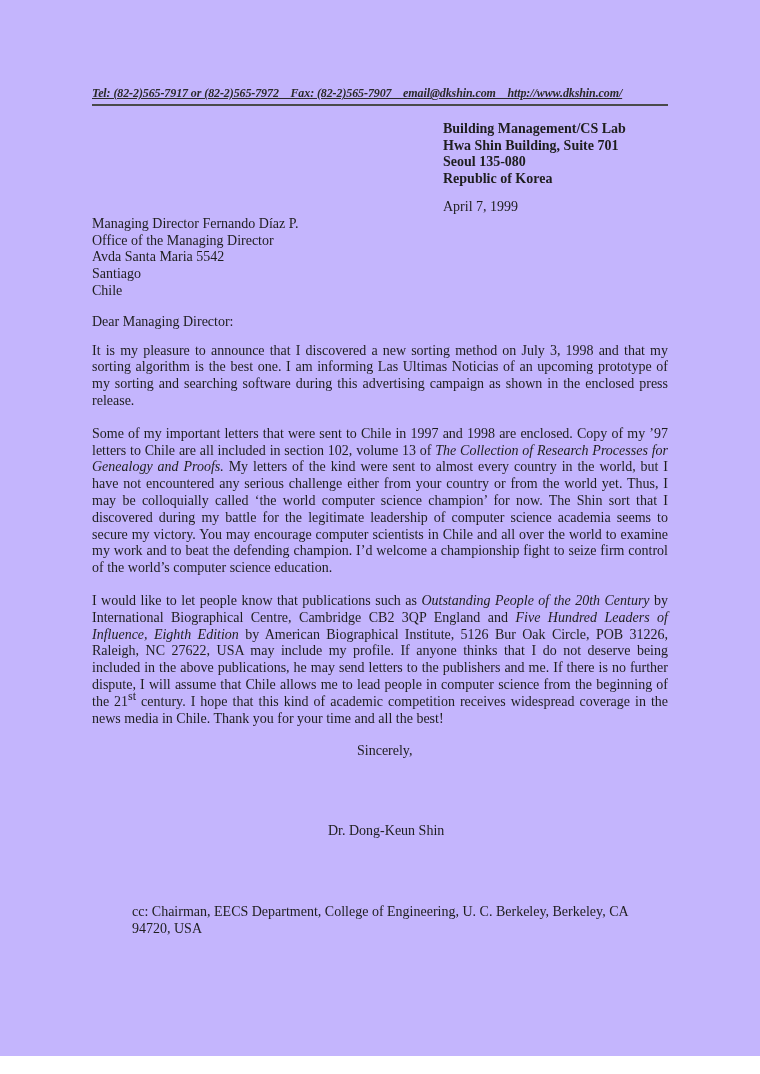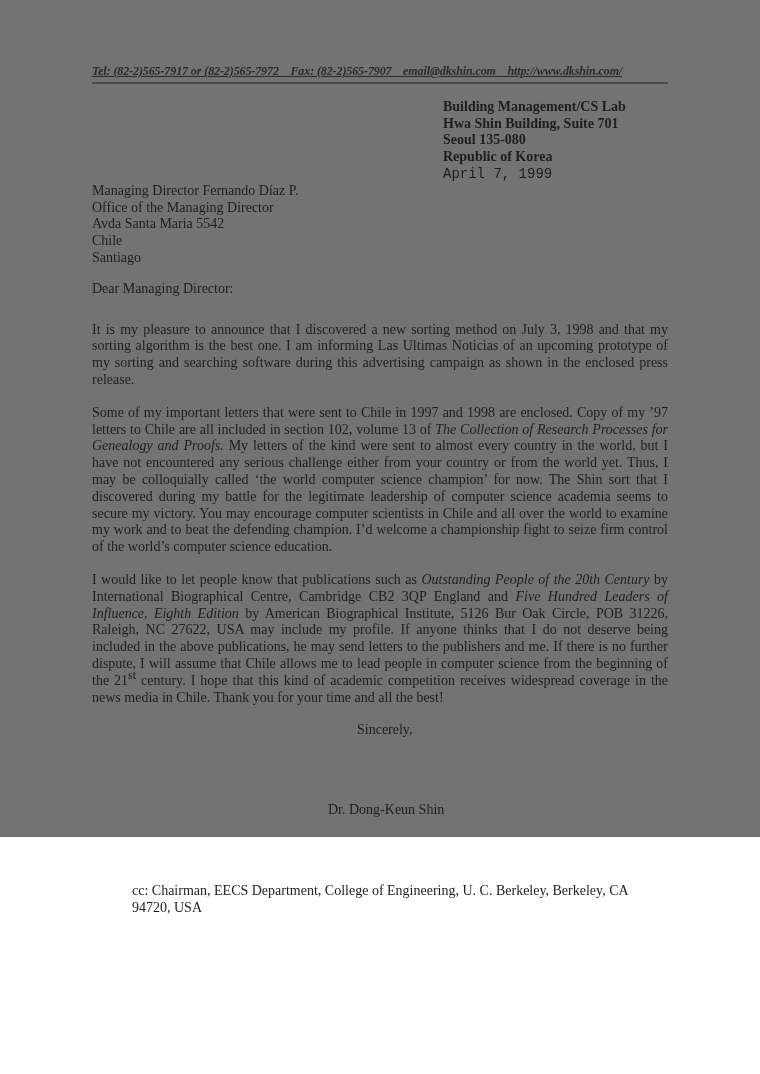--- a/index.html
+++ b/index.html
@@ -12,56 +12,56 @@
     height: 1074px;
     overflow: hidden;
     font-family: "Liberation Serif", serif;
     color: #1e1e1e;
     font-size: 14px;
     line-height: 16.8px;
   }
   .page {
     box-sizing: border-box;
     width: 760px;
-    height: 837px;
-    padding: 63px 92px 0 92px;
-    background: #737373;
+    height: 1056px;
+    padding: 85px 92px 0 92px;
+    background: #c4b5fd;
   }
   .letterhead {
     font-size: 12px;
     font-style: italic;
     font-weight: bold;
     white-space: pre;
     letter-spacing: -0.1px;
     text-decoration: underline;
     border-bottom: 2px solid #4a4a4a;
     padding-bottom: 2px;
     margin-bottom: 15px;
     color: #2a2a2a;
   }
   .sender-block {
     margin-left: 351px;
     font-weight: bold;
   }
   .date-line {
     margin-left: 351px;
-    font-family: Liberation Mono, monospace;
+    margin-top: 11px;
   }
   .recipient-block {
     margin-top: 0;
   }
   .salutation {
     margin-top: 14px;
   }
   .body-block p {
     margin: 0 0 16px 0;
     text-align: justify;
   }
   .body-block {
-    margin-top: 24px;
+    margin-top: 12px;
   }
   .body-block sup {
     font-size: 12px;
     line-height: 0;
     vertical-align: super;
   }
   .closing {
     margin-left: 265px;
     margin-top: 14px;
   }
@@ -87,22 +87,22 @@
       <div>Seoul 135-080</div>
       <div>Republic of Korea</div>
     </div>
 
   <div class="date-line">April 7, 1999</div>
 
   <div class="recipient-block">
       <div>Managing Director Fernando Díaz P.</div>
       <div>Office of the Managing Director</div>
       <div>Avda Santa Maria 5542</div>
+      <div>Santiago</div>
       <div>Chile</div>
-      <div>Santiago</div>
     </div>
 
   <div class="salutation">Dear Managing Director:</div>
 
   <div class="body-block">
       <p><span>It is my pleasure to announce that I discovered a new sorting method on July 3, 1998 and that my sorting algorithm is the best one.   I am informing Las Ultimas Noticias of an upcoming prototype of my sorting and searching software during this advertising campaign as shown in the enclosed press release.</span></p>
       <p><span>Some of my important letters that were sent to Chile in 1997 and 1998 are enclosed.   Copy of my ’97 letters to Chile are all included in section 102, volume 13 of </span><i>The Collection of Research Processes for Genealogy and Proofs.</i><span>   My letters of the kind were sent to almost every country in the world, but I have not encountered any serious challenge either from your country or from the world yet.   Thus, I may be colloquially called ‘the world computer science champion’ for now.   The Shin sort that I discovered during my battle for the legitimate leadership of computer science academia seems to secure my victory.   You may encourage computer scientists in Chile and all over the world to examine my work and to beat the defending champion.   I’d welcome a championship fight to seize firm control of the world’s computer science education.</span></p>
       <p><span>I would like to let people know that publications such as </span><i>Outstanding People of the 20th Century</i><span> by International Biographical Centre, Cambridge CB2 3QP England and </span><i>Five Hundred Leaders of Influence, Eighth Edition</i><span> by American Biographical Institute, 5126 Bur Oak Circle, POB 31226, Raleigh, NC 27622, USA may include my profile.   If anyone thinks that I do not deserve being included in the above publications, he may send letters to the publishers and me.   If there is no further dispute, I will assume that Chile allows me to lead people in computer science from the beginning of the 21</span><sup>st</sup><span> century.   I hope that this kind of academic competition receives widespread coverage in the news media in Chile.    Thank you for your time and all the best!</span></p>
     </div>
 

